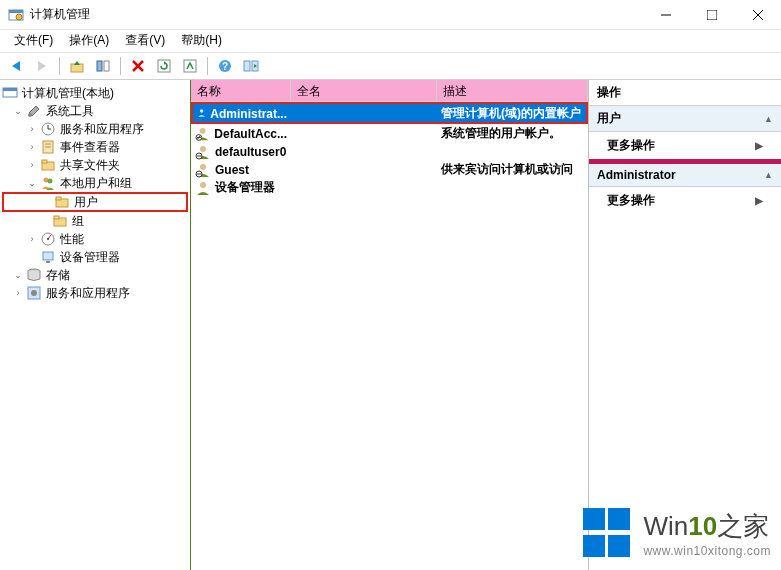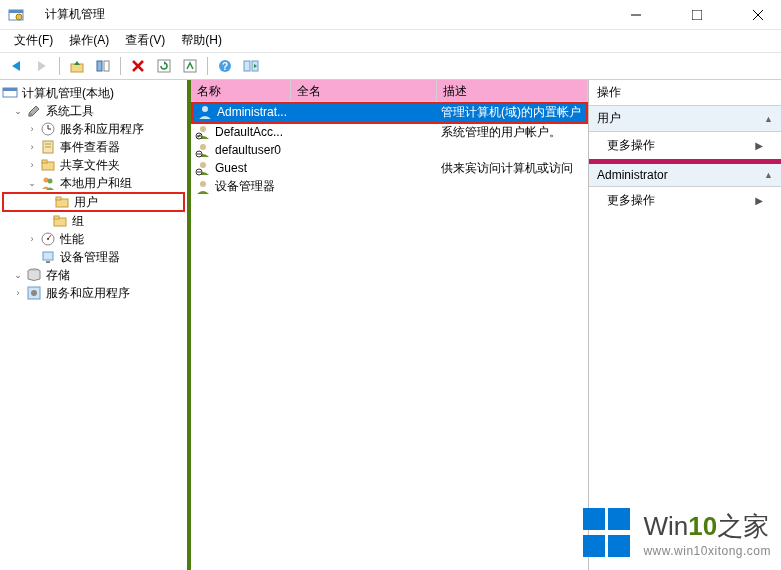--- a/index.html
+++ b/index.html
@@ -1,52 +1,52 @@
 <!DOCTYPE html>
 <html><head>
   <meta charset="utf-8">
   <style>
     * { margin: 0; padding: 0; box-sizing: border-box; font-family: "Microsoft YaHei", "Segoe UI", sans-serif; }
     body { background: #fff; width: 781px; height: 570px; overflow: hidden; position: relative; }
     
     
-    .titlebar { height: 30px; display: flex; align-items: center; padding: 0 0 0 8px; border-bottom: 1px solid #e5e5e5; gap: 15px; }
+    .titlebar { height: 30px; display: flex; align-items: center; padding: 0 0 0 8px; border-bottom: 1px solid #e5e5e5; }
     .titlebar-icon { width: 16px; height: 16px; margin-right: 6px; display: inline-flex; }
     .titlebar-title { font-size: 12px; flex: 1; }
     .winbtn { width: 46px; height: 30px; display: flex; align-items: center; justify-content: center; }
     
     
     .menubar { height: 22px; display: flex; padding: 0 6px; font-size: 12px; }
     .menu-item { padding: 2px 8px; cursor: default; }
     
     
     .toolbar { height: 28px; display: flex; align-items: center; padding: 0 4px; border-top: 1px solid #e5e5e5; border-bottom: 1px solid #d0d0d0; gap: 2px; }
     .tool-btn { width: 24px; height: 24px; display: flex; align-items: center; justify-content: center; border: 1px solid transparent; }
     .tool-btn.disabled { opacity: 0.4; }
     .tool-sep { width: 1px; height: 18px; background: #c0c0c0; margin: 0 3px; }
     
     
     .workspace { display: flex; height: 490px; }
-    .tree-pane { width: 191px; border-right: 4px solid #4d7c0f; padding: 4px 2px; overflow: hidden; font-size: 12px; }
+    .tree-pane { width: 191px; border-right: 1px solid #4d7c0f; padding: 4px 2px; overflow: hidden; font-size: 12px; }
     .tree-node { display: flex; align-items: center; height: 18px; padding: 0 2px; white-space: nowrap; cursor: default; }
     .tree-exp { width: 12px; height: 12px; display: inline-flex; align-items: center; justify-content: center; font-size: 9px; color: #666; margin-right: 2px; }
     .tree-icon { width: 16px; height: 16px; margin-right: 4px; display: inline-flex; }
     .red-box { border: 2px solid #e2231a; }
     
     .list-pane { flex: 1; border-right: 1px solid #c0c0c0; display: flex; flex-direction: column; overflow: hidden; font-size: 12px; }
     .list-header { display: flex; height: 22px; border-bottom: 1px solid #d0d0d0; }
     .col-h { border-right: 1px solid #d0d0d0; padding: 3px 6px; cursor: default; background: #f9a8d4; }
     .list-body { flex: 1; }
-    .list-row { display: flex; align-items: flex-start; height: 18px; }
+    .list-row { display: flex; align-items: flex-end; height: 18px; font-weight: bold; }
     .list-row.selected { background: #0078d7; color: #fff; }
     .list-row.red-box { border: 2px solid #e2231a; height: 22px; }
     .cell { padding: 0 4px; overflow: hidden; white-space: nowrap; text-overflow: ellipsis; display: flex; align-items: center; }
     .cell-icon { width: 16px; height: 16px; margin-right: 4px; position:relative; }
     
-    .actions-pane { width: 192px; font-size: 12px; }
+    .actions-pane { width: 192px; font-size: 12px; font-weight: bold; }
     .actions-title { padding: 4px 8px; border-bottom: 1px solid #d0d0d0; font-size: 12px; }
     .action-section { background: #eaf2f9; padding: 4px 8px; display: flex; align-items: center; justify-content: space-between; cursor: default; border-bottom: 1px solid #d0d0d0; border-top: 5px solid #be185d;}
     .action-section.first { border-top: none; }
     .action-link { padding: 5px 18px; cursor: default; display: flex; align-items: center; justify-content: space-between; }
     .collapse-btn { font-size: 9px; color: #666; }
     .arrow-right { color: #555; font-size: 10px; }
     
     
     .watermark { position: absolute; right: 10px; bottom: 12px; display: flex; align-items: center; gap: 10px; }
     .wm-logo { display: flex; flex-wrap: wrap; width: 50px; height: 50px; gap: 3px; }

